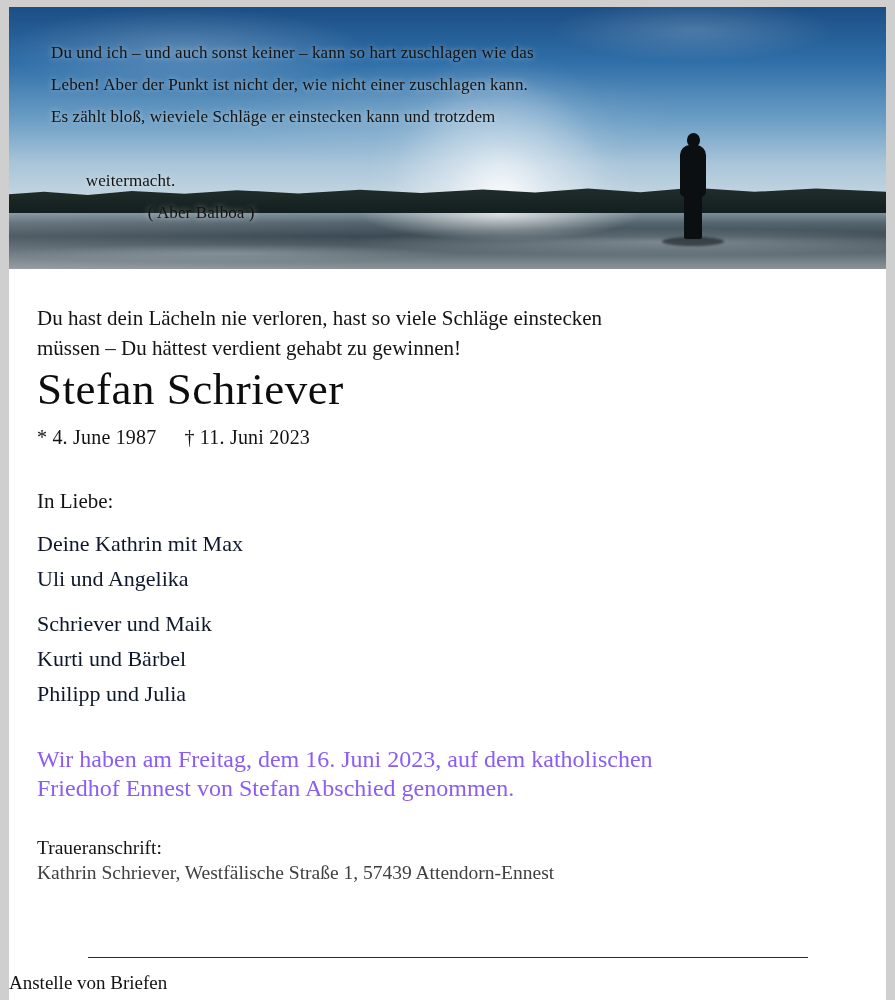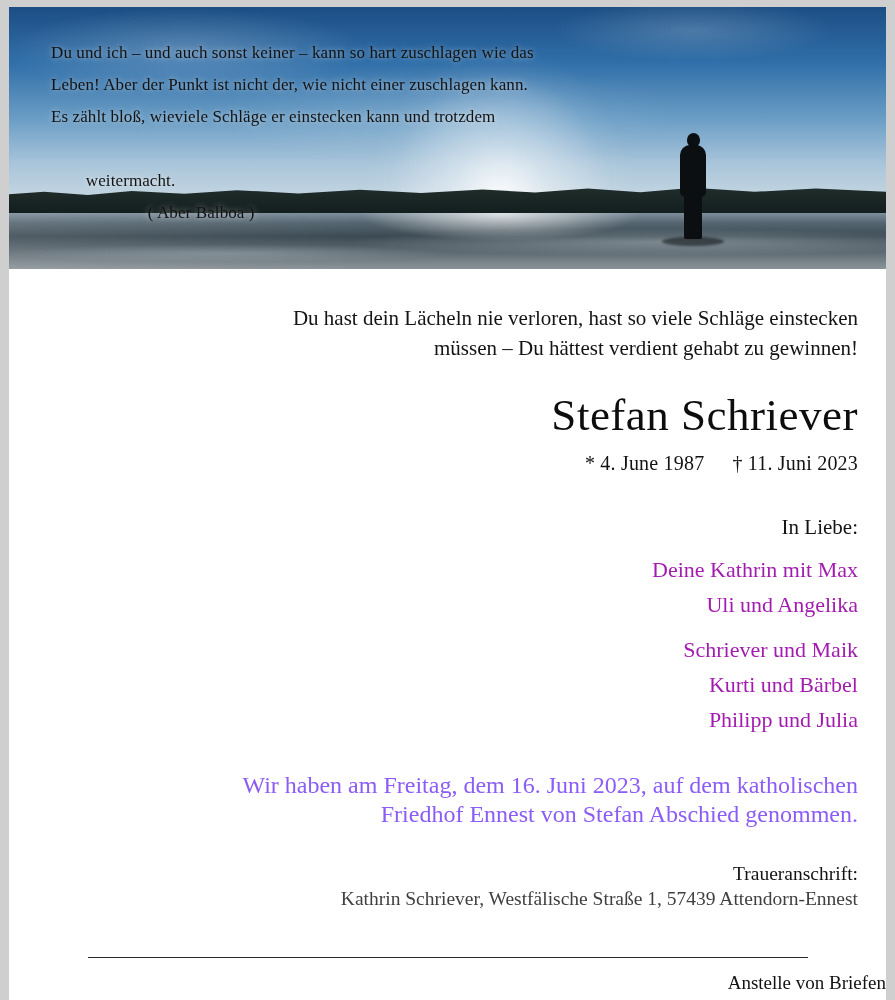--- a/index.html
+++ b/index.html
@@ -132,33 +132,32 @@
   }
   .banner-quote .line { white-space: pre; }
   .banner-quote .author { display: inline; }
 
   
   .body-area {
     position: relative;
     flex: 1 1 auto;
     background: #ffffff;
     padding: 0 28px;
-    text-align: right;
+    text-align: left;
   }
 
   .intro {
     margin-top: 34px;
     font-size: 21px;
     line-height: 30px;
     color: #141414;
   }
   .intro .l2 { display: block; }
 
   .name {
-    margin-top: 26px;
     font-size: 45px;
     line-height: 52px;
     letter-spacing: 0.5px;
     color: #0d0d0d;
     font-family: "Liberation Serif", serif;
   }
 
   .dates {
     margin-top: 11px;
     font-size: 20px;
@@ -170,21 +169,21 @@
   .inliebe {
     margin-top: 40px;
     font-size: 21px;
     color: #131313;
   }
 
   .family {
     margin-top: 12px;
     font-size: 22px;
     line-height: 35px;
-    color: #a21caf;
+    color: #0f172a;
   }
   .family .fam-line { display: block; }
   .family .fam-line.spaced { margin-top: 10px; }
 
   .farewell {
     margin-top: 34px;
     font-size: 24px;
     line-height: 29px;
     color: #8b5cf6;
   }

